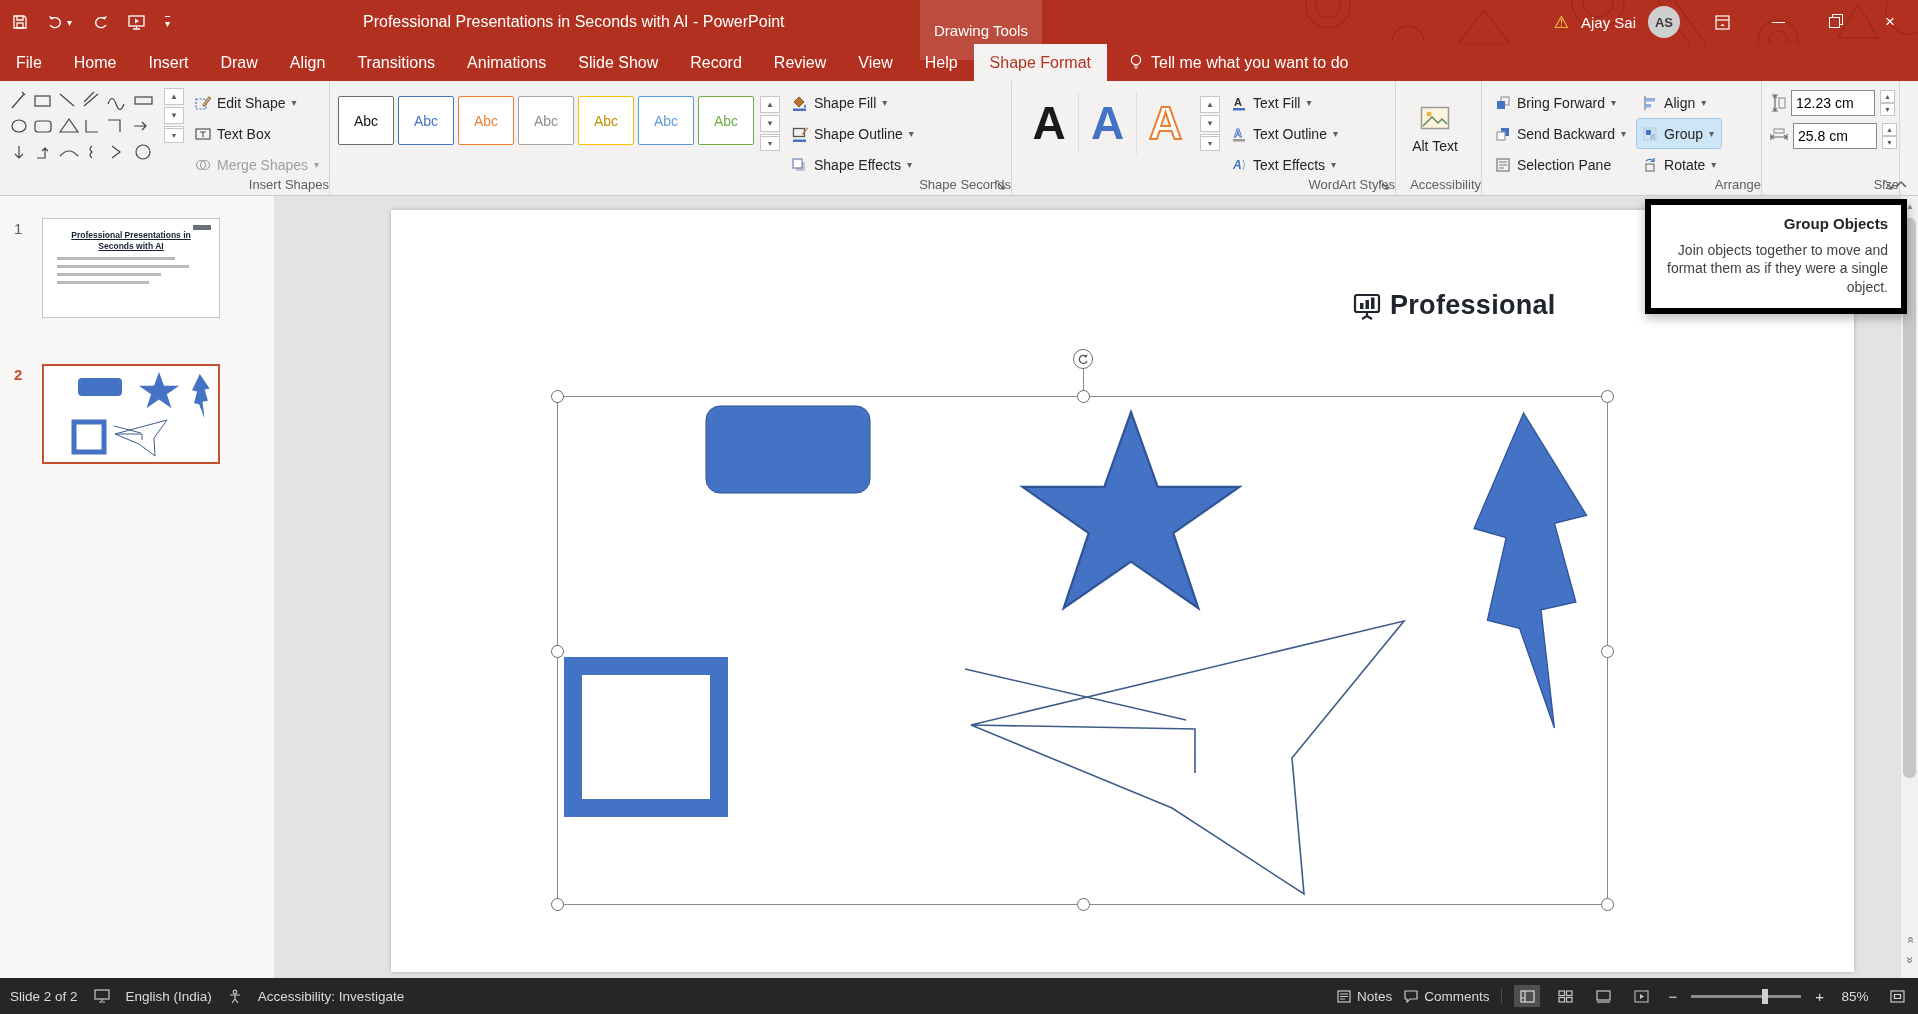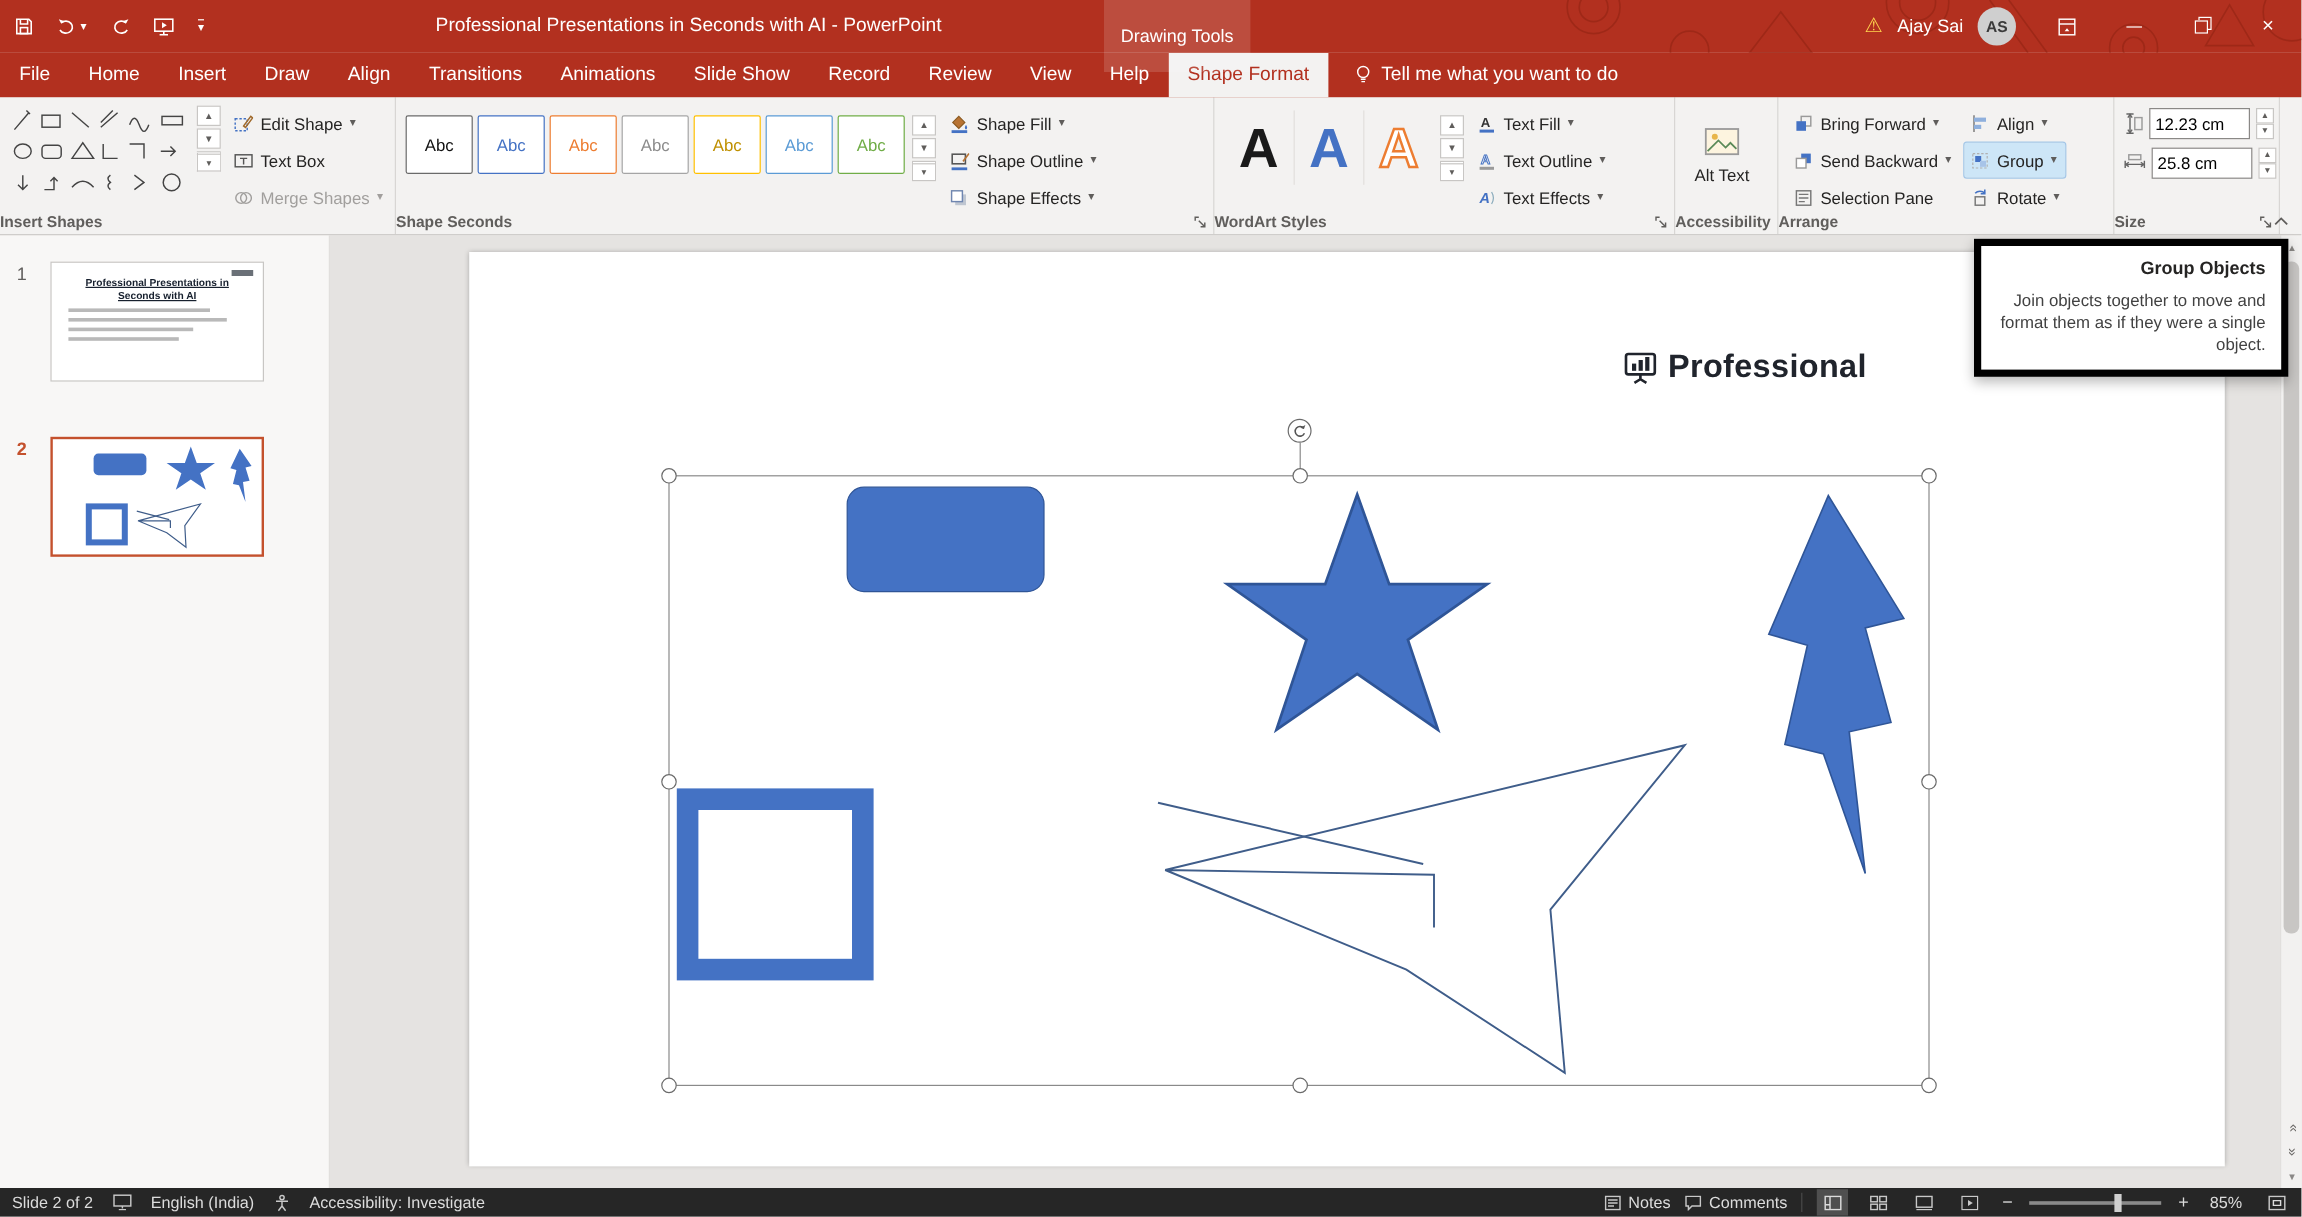--- a/index.html
+++ b/index.html
@@ -24,21 +24,21 @@
 
   
   .tabs { position:absolute; top:44px; left:0; right:0; height:37px; background:#b2301f; display:flex; align-items:stretch; color:#fff; z-index:29; }
   .tab { padding:0 16px; display:flex; align-items:center; font-size:16px; cursor:pointer; white-space:nowrap; }
   .tab.active { background:#f3f2f1; color:#b2301f; }
   .tellme { display:flex; align-items:center; gap:8px; margin-left:22px; font-size:16px; cursor:pointer; }
 
   
   .ribbon { position:absolute; top:81px; left:0; right:0; height:115px; background:#f3f2f1; border-bottom:1px solid #cfcdcb; display:flex; z-index:28; }
   .rg { position:relative; height:100%; border-right:1px solid #d8d6d4; padding:7px 8px 20px 8px; }
-  .gl { position:absolute; bottom:3px; left:0; right:0; text-align:left; font-size:13px; color:#605e5c; white-space:nowrap;font-weight:bold; }
+  .gl { position:absolute; bottom:3px; left:0; right:0; text-align:right; font-size:13px; color:#605e5c; white-space:nowrap; }
   .dl { position:absolute; bottom:4px; right:5px; cursor:pointer; }
   .g-insert { width:330px; }  .g-styles { width:682px; }  .g-wordart { width:384px; }
   .g-access { width:86px; }   .g-arrange { width:280px; } .g-size { width:138px; }
   .rg-rest { flex:1; border-right:none; position:relative; }
   .collapse-btn { position:absolute; right:10px; bottom:6px; cursor:pointer; }
 
   .gbody { display:flex; height:100%; align-items:flex-start; gap:6px; }
   .row { display:flex; align-items:center; gap:6px; height:29px; padding:0 5px; font-size:14px; cursor:pointer; border-radius:2px; white-space:nowrap; }
   .row.hl { background:#cde6f7; outline:1px solid #a3c7e8; }
   .row.disabled { color:#a19f9d; cursor:default; }
@@ -102,21 +102,21 @@
   .rot { position:absolute; left:calc(50% - 10px); top:-48px; width:20px; height:20px; background:#fff; border:1.5px solid #6b6b6b; border-radius:50%; display:flex; align-items:center; justify-content:center; cursor:pointer; }
 
   .vs { position:absolute; right:0; top:0; bottom:0; width:18px; background:#f2f1f0; border-left:1px solid #e1dfdd; }
   .vs-btn { width:18px; height:20px; display:flex; align-items:center; justify-content:center; font-size:8px; color:#8a8886; cursor:pointer; }
   .vs-thumb { position:absolute; top:22px; left:2px; width:13px; height:560px; background:#c8c6c4; border-radius:6px; cursor:pointer; }
   .vs-bottom { position:absolute; bottom:0; left:0; }
   .dbl { display:inline-block; font-size:12px; color:#6b6967; }
   .rot-neg { transform:rotate(-90deg); } .rot-pos { transform:rotate(90deg); }
 
   
-  .sb { position:absolute; left:0; right:0; bottom:0; height:24px; background:#262626; color:#dcdcdc; display:flex; align-items:center; font-size:13.5px; z-index:30; }
+  .sb { position:absolute; left:0; right:0; bottom:0; height:36px; background:#262626; color:#dcdcdc; display:flex; align-items:center; font-size:13.5px; z-index:30; }
   .sb-left { display:flex; align-items:center; gap:16px; padding-left:10px; }
   .sb-right { margin-left:auto; display:flex; align-items:center; gap:12px; padding-right:8px; }
   .sb-item { display:flex; align-items:center; gap:6px; cursor:pointer; }
   .sb-sep { width:1px; height:16px; background:#4a4a4a; }
   .view-btn { width:26px; height:22px; display:flex; align-items:center; justify-content:center; cursor:pointer; }
   .view-btn.active { background:#4f4f4f; }
   .zoom-track { position:relative; width:110px; height:3px; background:#8a8a8a; cursor:pointer; }
   .zoom-thumb { position:absolute; left:64%; top:-6px; width:6px; height:15px; background:#d0d0d0; cursor:pointer; }
   .zbtn { font-size:15px; cursor:pointer; padding:0 2px; }
   .zlevel { min-width:34px; text-align:center; cursor:pointer; }

